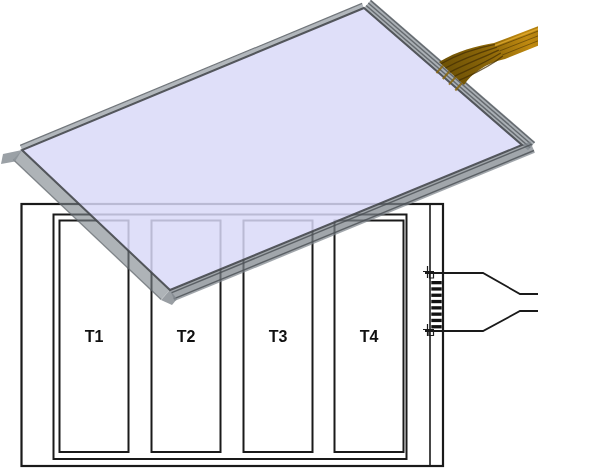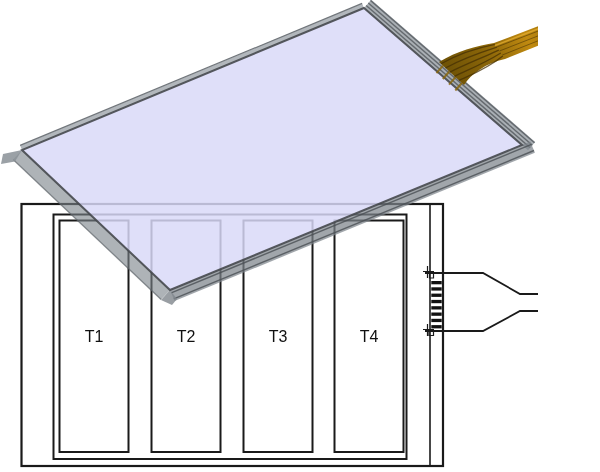--- a/index.html
+++ b/index.html
@@ -1,17 +1,17 @@
 <!DOCTYPE html>
 <html><head>
 <meta charset="utf-8">
 <style>
   html,body{margin:0;padding:0;background:#ffffff;}
   #stage{position:relative;width:538px;height:472px;background:#ffffff;overflow:hidden;
-         font-family:"Liberation Sans",sans-serif;}
+         font-family:"Liberation Sans",sans-serif;font-weight:bold;}
   svg{display:block}
   text.zone-label{font-family:"Liberation Sans",sans-serif;font-size:16px;fill:#101010;}
 </style>
 </head>
 <body>
 
 <div id="stage">
 <svg width="600" height="472" viewBox="0 0 600 472">
 
   <defs>

